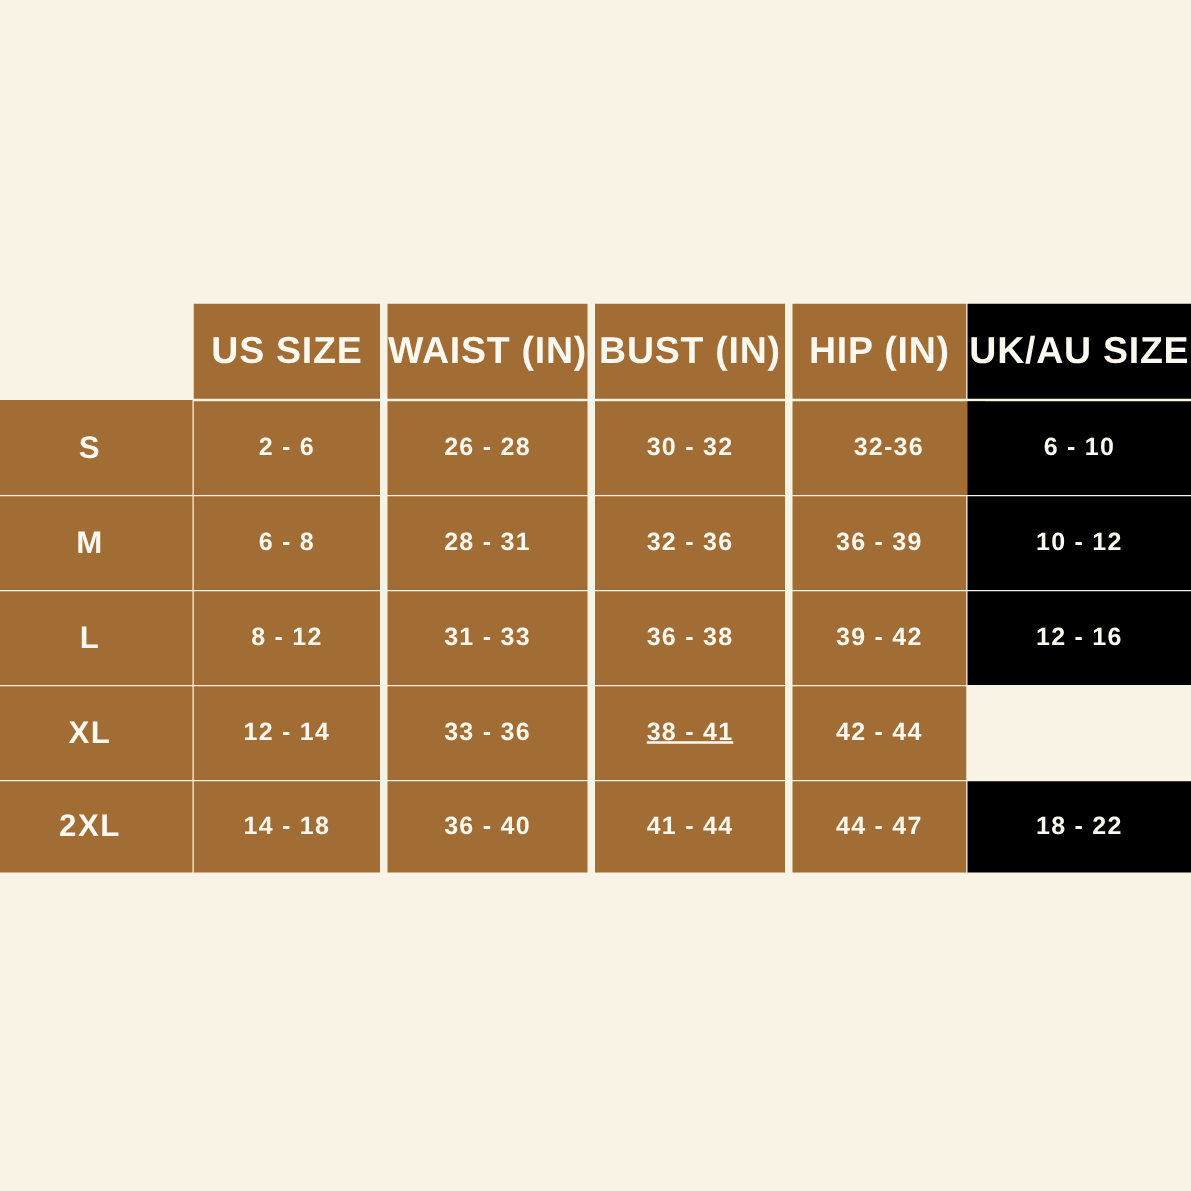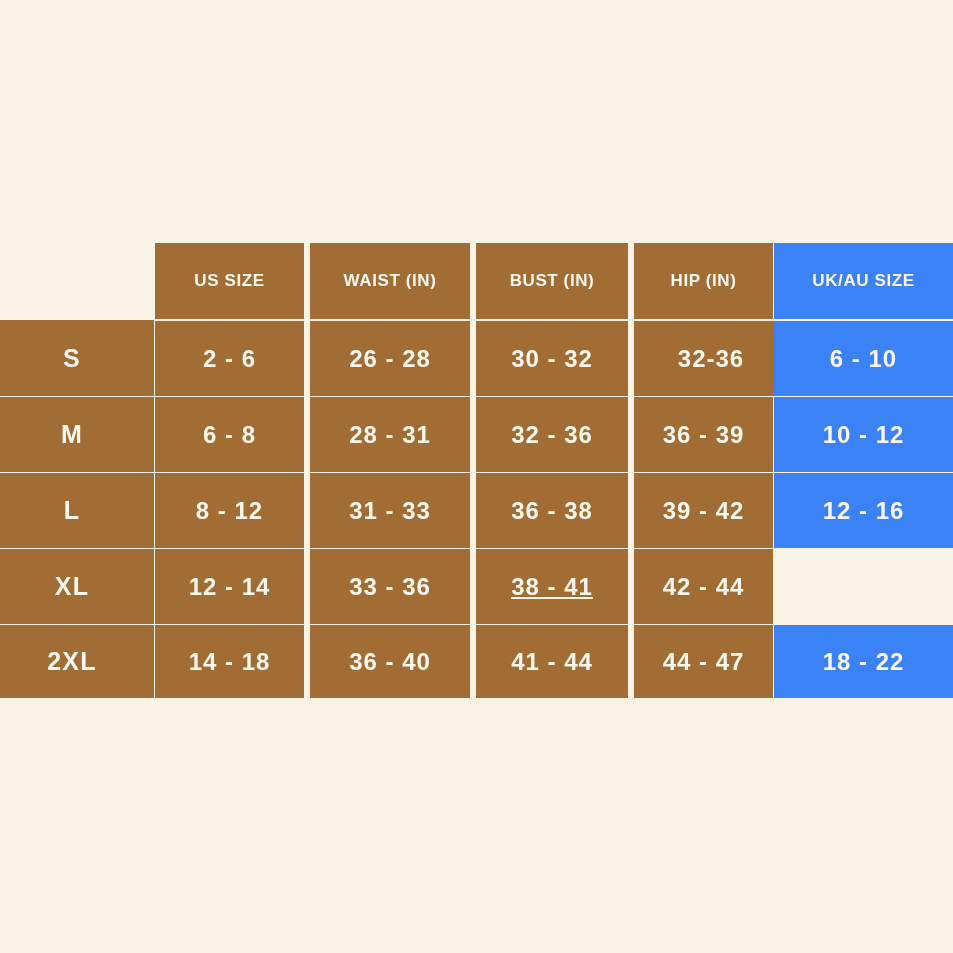--- a/index.html
+++ b/index.html
@@ -32,32 +32,32 @@
     align-items: center;
     justify-content: center;
     color: #fbf8ef;
     font-weight: 700;
     letter-spacing: 0.5px;
     text-align: center;
     white-space: nowrap;
     -webkit-font-smoothing: antialiased;
   }
   .cell.brown  { background: #a26c35; }
-  .cell.dark   { background: #3b82f6; }
+  .cell.dark   { background: #000000; }
 
   .cell.header {
-    font-size: 17px;
+    font-size: 30px;
     letter-spacing: 0.6px;
   }
   .cell.sizelabel {
     font-size: 25px;
     letter-spacing: 1.2px;
   }
   .cell.value {
-    font-size: 24px;
+    font-size: 20px;
     letter-spacing: 1.0px;
   }
 </style>
 </head>
 <body>
 
 <div id="size-chart">
 
   <div class="cell brown header" style="left:155px;  top:243px; width:149px; height:76px;">US SIZE</div>
   <div class="cell brown header" style="left:476px;  top:243px; width:152px; height:76px;">BUST (IN)</div>

